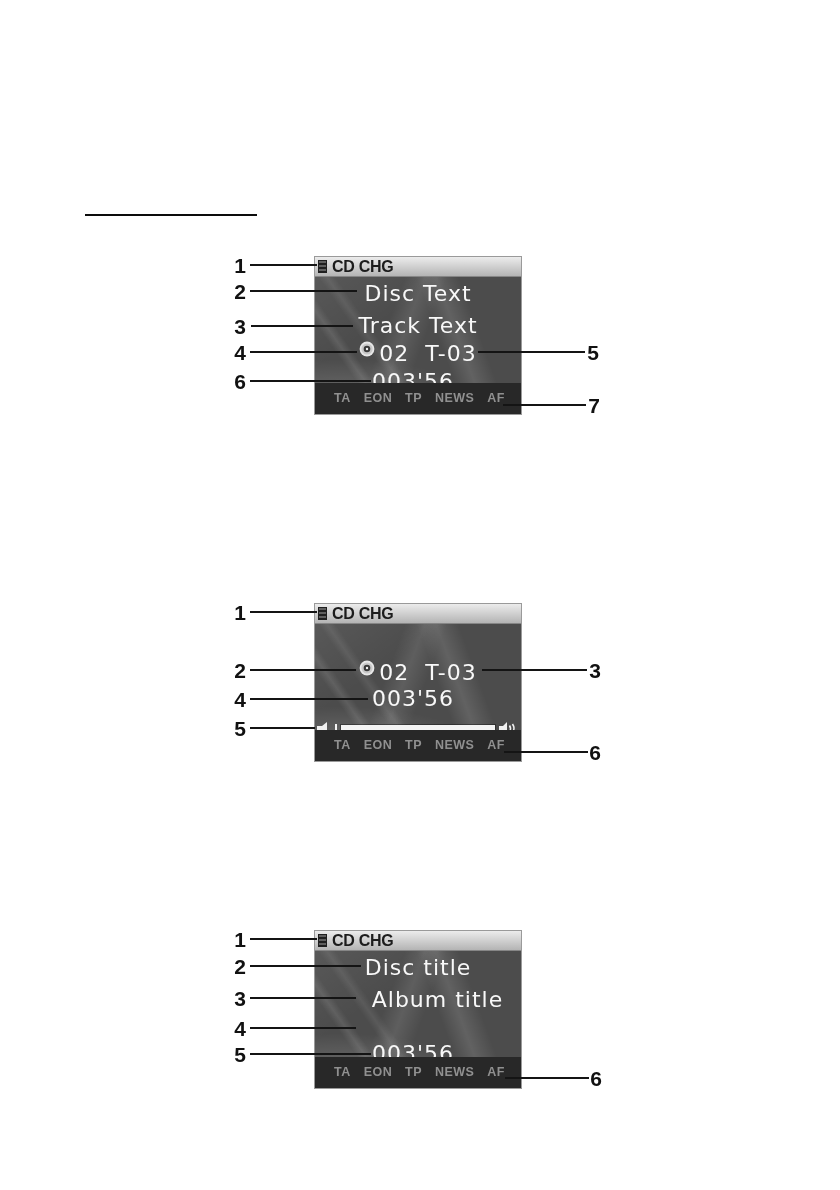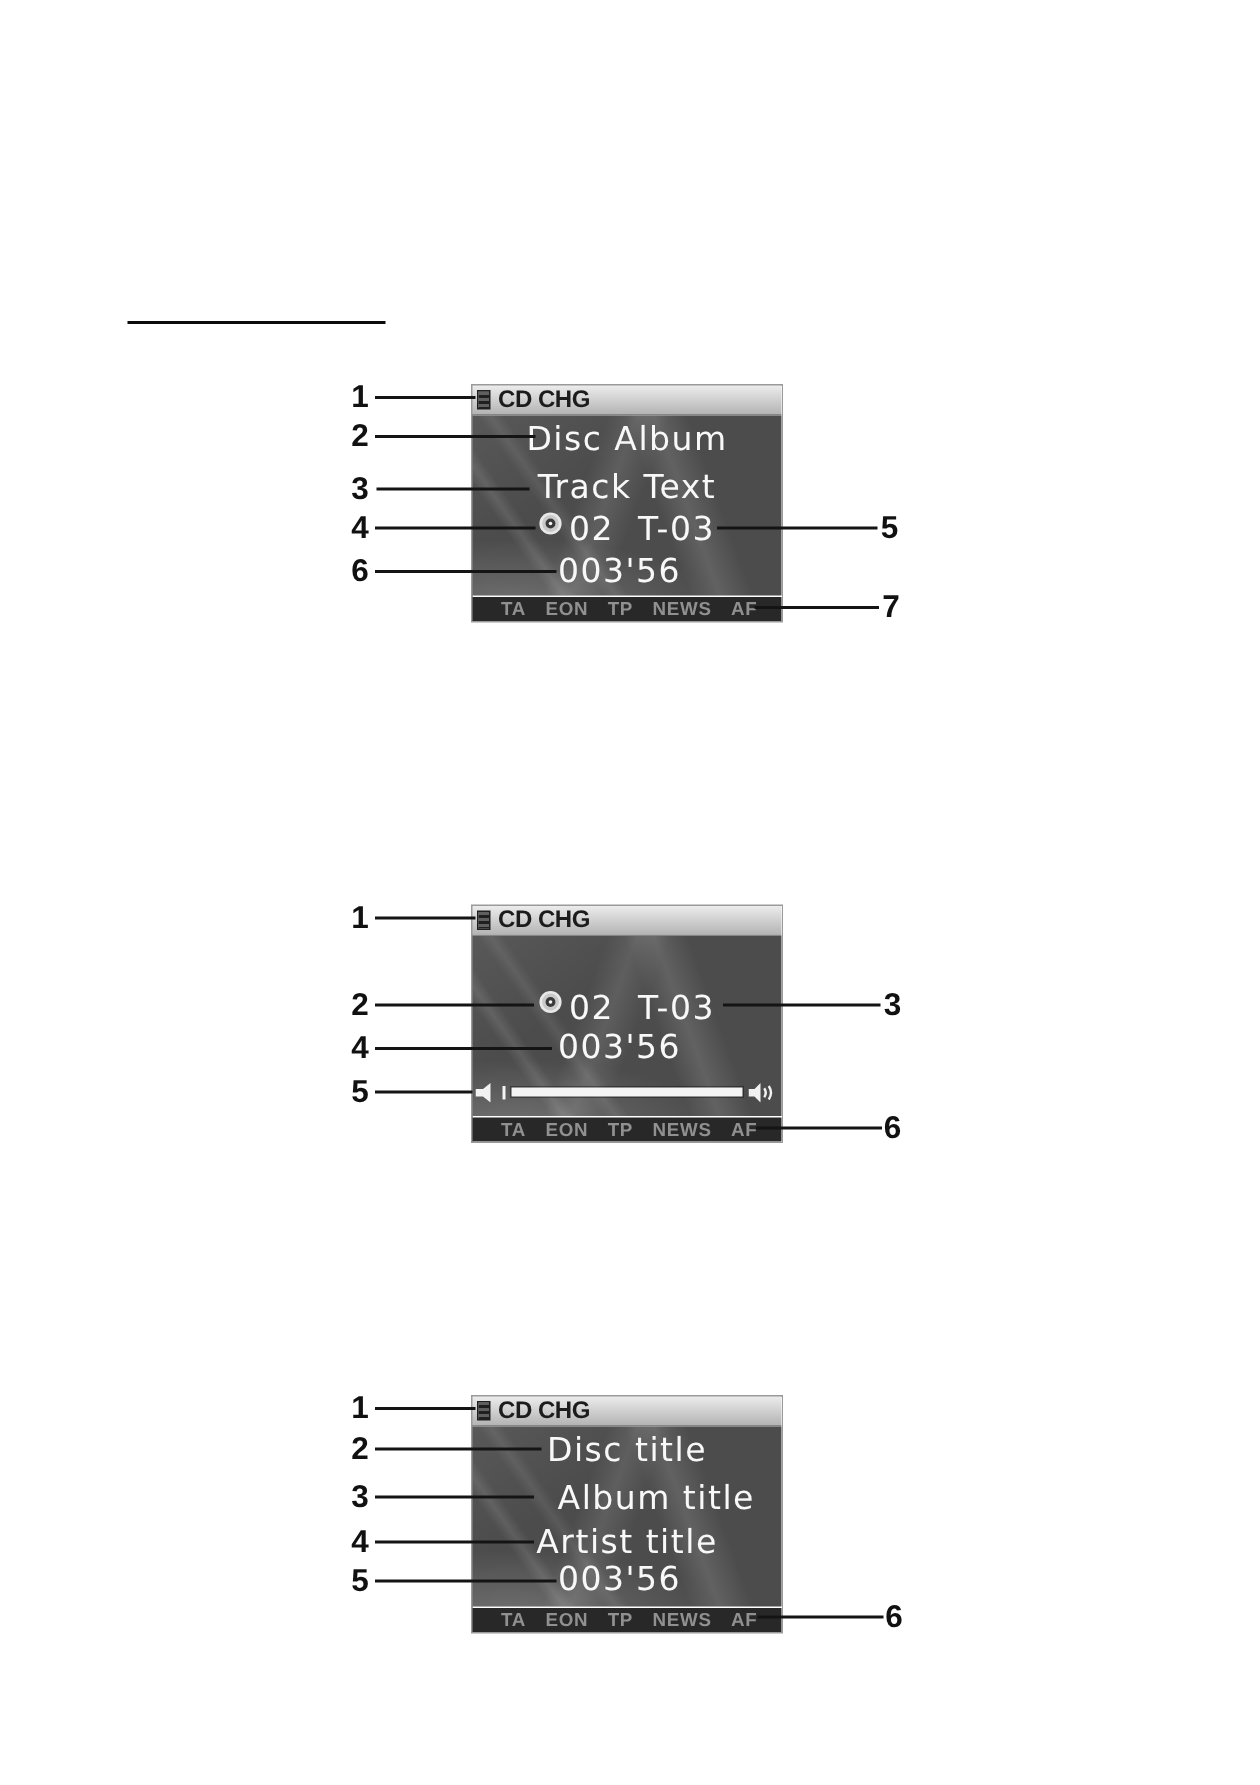--- a/index.html
+++ b/index.html
@@ -32,22 +32,22 @@
       }
   .lcd-row{position:absolute;left:0;right:0;height:24px;line-height:24px;
       text-align:center;color:#f8f8f8;font-size:22px;letter-spacing:1px;
       font-family:"DejaVu Sans", sans-serif;white-space:pre;}
   .lcd-time{transform:translateX(-5px);}
   .disc-row{position:absolute;left:0;right:0;display:flex;align-items:flex-start;
       justify-content:center;color:#f8f8f8;font-size:22px;letter-spacing:1px;
       font-family:"DejaVu Sans", sans-serif;height:24px;}
   .disc-row svg{margin-right:4px;}
   .track-num{margin-left:16px;}
-  .status-bar{position:absolute;left:0;right:0;bottom:0;height:16px;background:#282828;
-      display:flex;justify-content:space-between;
+  .status-bar{position:absolute;left:0;right:0;bottom:0;height:31px;background:#282828;
+      display:flex;align-items:center;justify-content:space-between;
       padding:0 16px 0 19px;box-sizing:border-box;}
   .status-bar span{color:#909090;font-weight:bold;font-size:12.5px;letter-spacing:0.5px;
       line-height:17px;}
   .vol-row{position:absolute;left:2px;right:4px;display:flex;align-items:center;height:16px;}
   .vol-bar{flex:1;height:6px;background:#f4f4f4;box-shadow:0 0 0 1px rgba(0,0,0,0.35);
       margin:0 4px;}
   .vol-tick{width:2px;height:9px;background:#f4f4f4;margin-left:3px;}
 
   
   .callout-num{position:absolute;transform:translate(-50%,-50%);
@@ -58,21 +58,21 @@
 <body>
 
 <div class="divider" style="left:85px;top:214px;width:172px;height:2px;"></div>
 
 <div class="screen" style="left:315px;top:257px;">
   <div class="screen-header">
     <div class="hdr-icon"></div>
     <div class="hdr-title">CD CHG</div>
   </div>
   <div class="screen-body">
-    <div class="lcd-row" style="top:5px;">Disc Album</div>
+    <div class="lcd-row" style="top:5px;">Disc Text</div>
     <div class="lcd-row" style="top:37px;">Track Text</div>
     <div class="disc-row" style="top:64px;">
       <svg width="16" height="16" viewBox="0 0 16 16">
         <circle cx="8" cy="8" r="7.4" fill="#e8e8e8"></circle>
           <circle cx="8" cy="8" r="5.6" fill="#c9c9c9"></circle>
         <circle cx="8" cy="8" r="3.3" fill="#3a3a3a"></circle>
           <circle cx="8" cy="8" r="1.2" fill="#f4f4f4"></circle>
       </svg>
       <span>02</span>
       <span class="track-num">T-03</span>
@@ -156,21 +156,20 @@
 <div class="callout-line" style="left:504px;top:751px;width:84px;"></div>
 
 <div class="screen" style="left:315px;top:931px;">
   <div class="screen-header">
     <div class="hdr-icon"></div>
     <div class="hdr-title">CD CHG</div>
   </div>
   <div class="screen-body">
     <div class="lcd-row" style="top:5px;">Disc title</div>
     <div class="lcd-row" style="top:37px;padding-left:39px;">Album title</div>
-    <div class="lcd-row" style="top:66px;">Artist title</div>
     <div class="lcd-row lcd-time" style="top:91px;">003'56</div>
   </div>
   <div class="status-bar">
     <span>TA</span>
     <span>EON</span>
     <span>TP</span>
     <span>NEWS</span>
     <span>AF</span>
   </div>
 </div>

